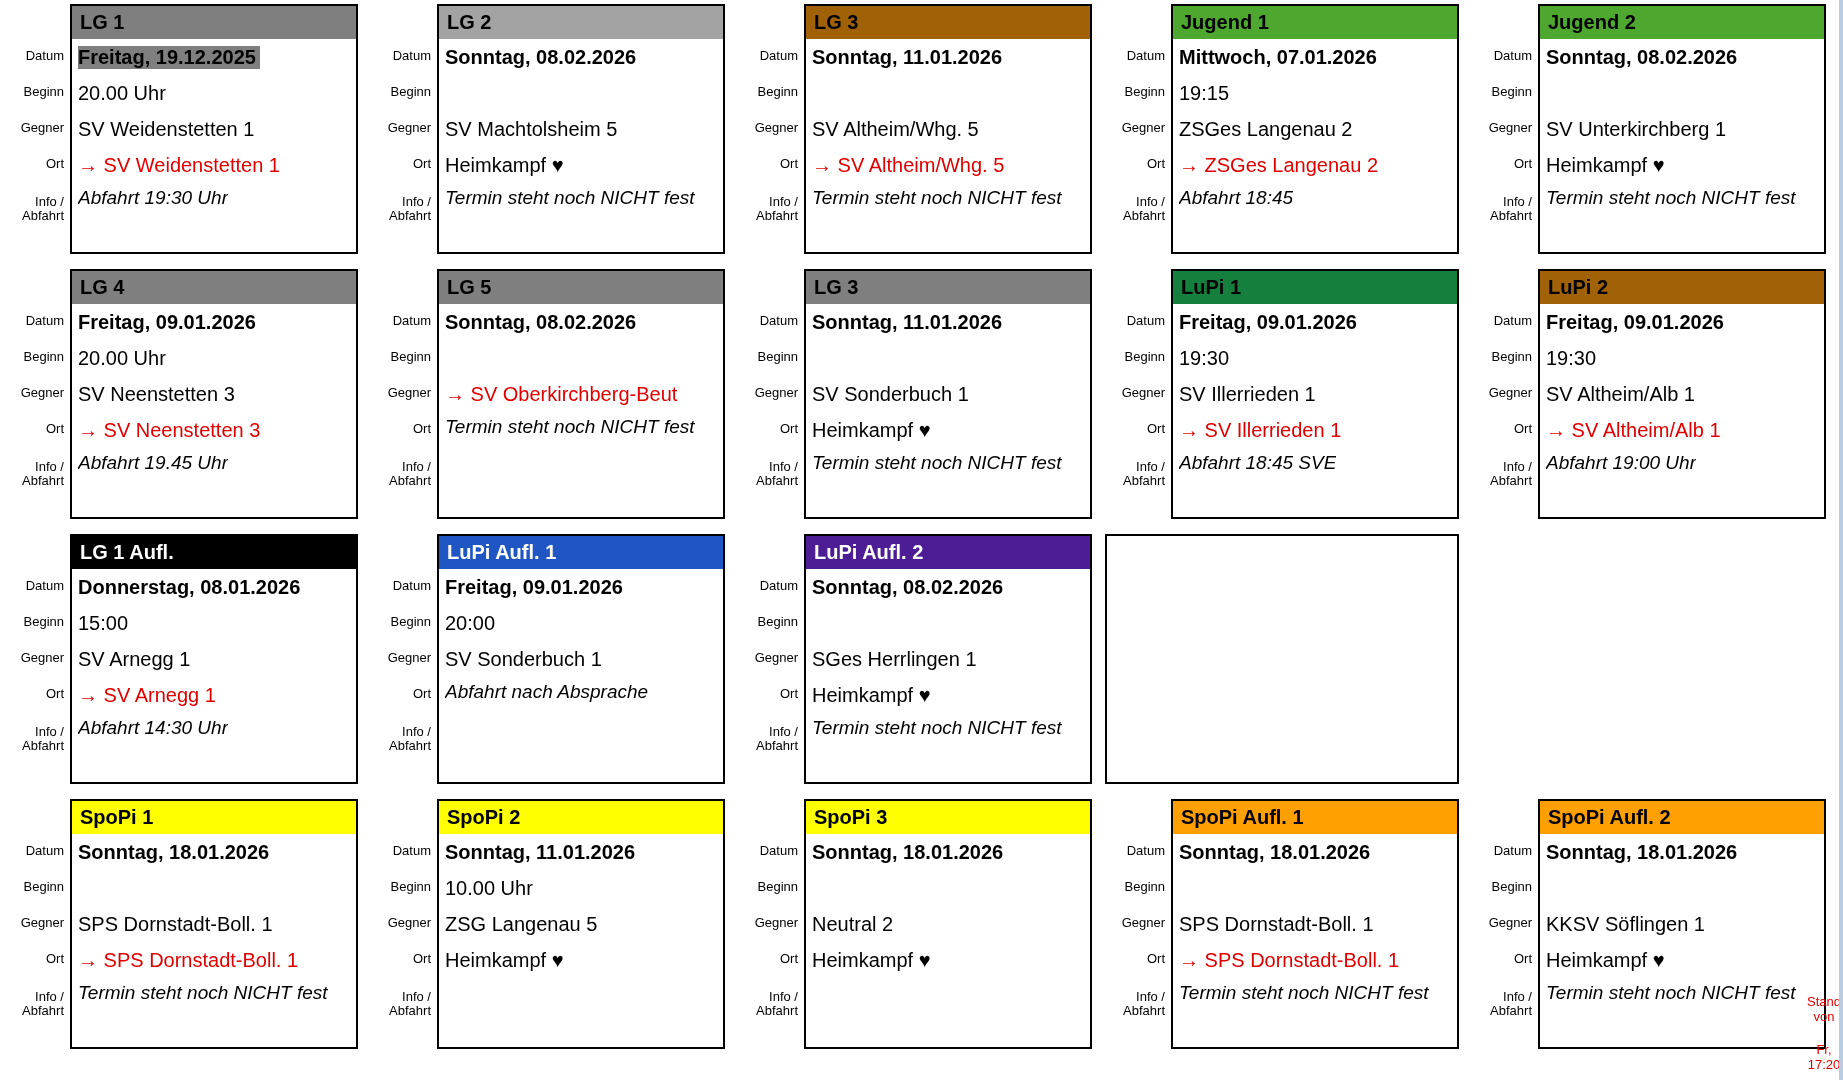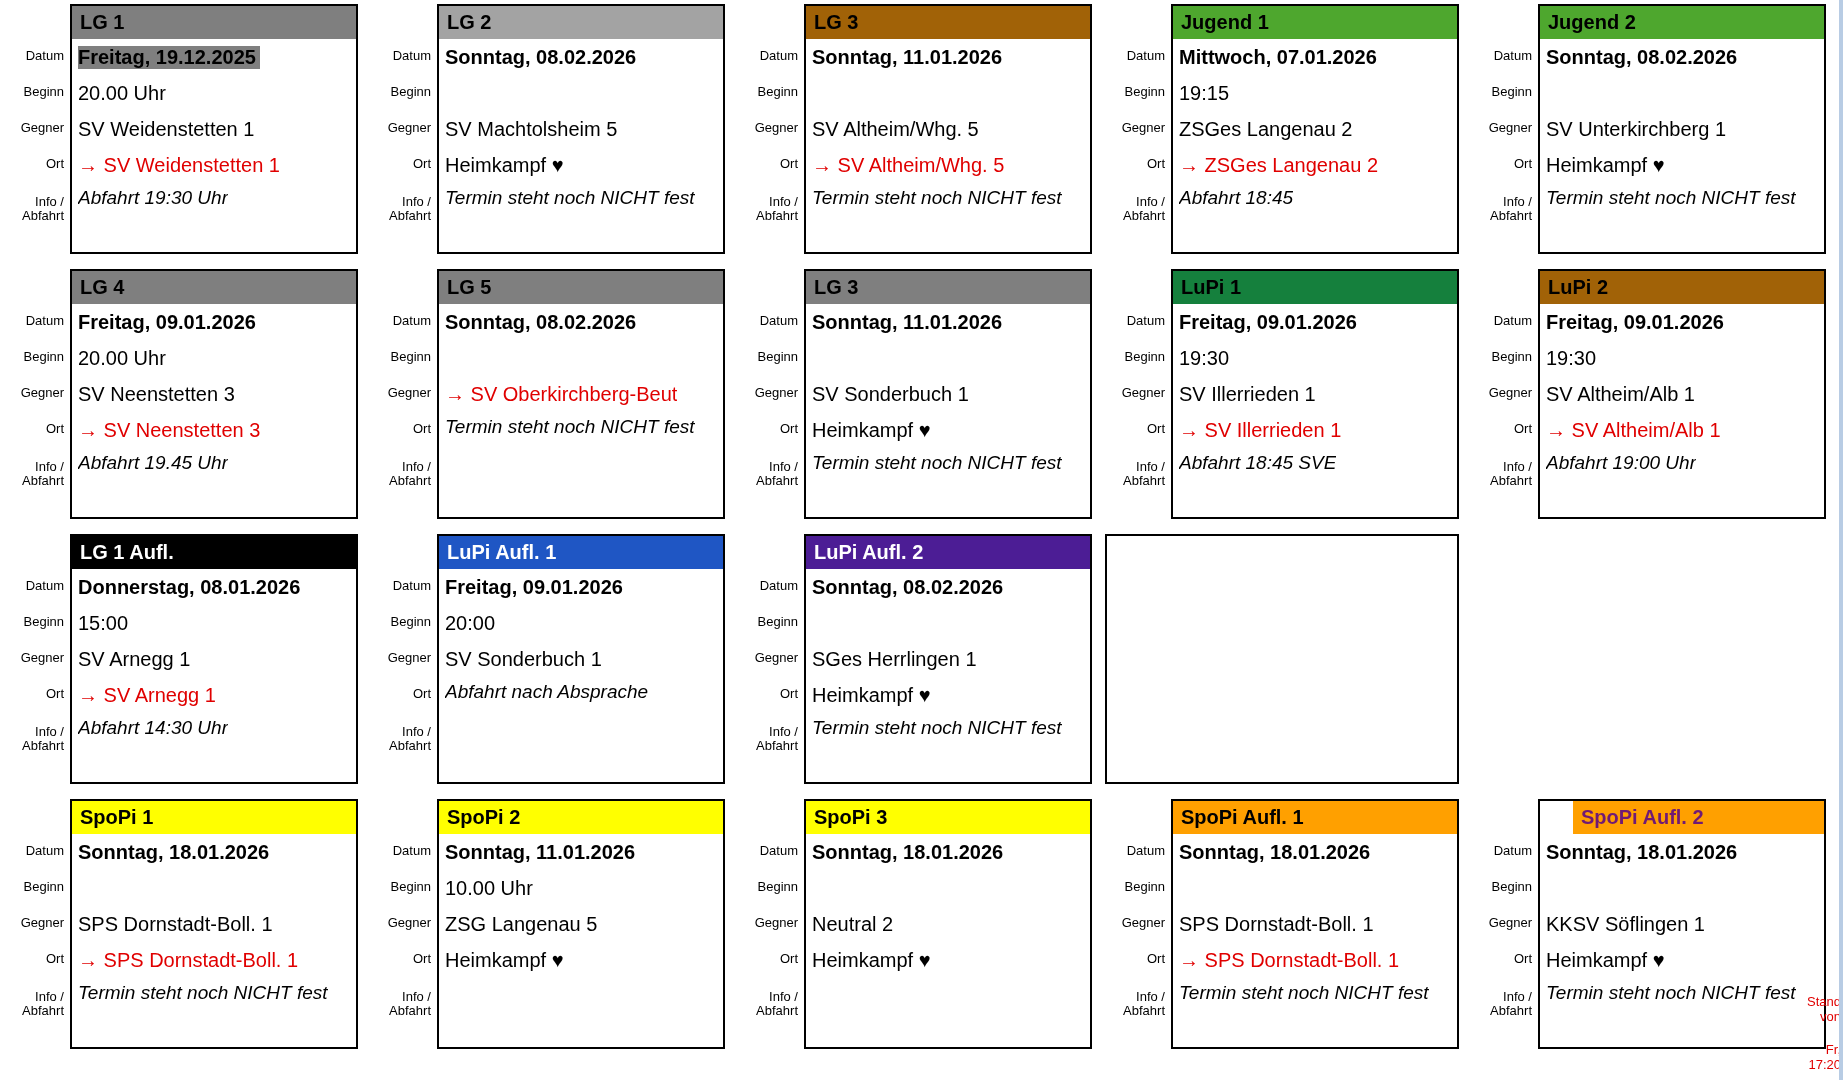--- a/index.html
+++ b/index.html
@@ -98,21 +98,21 @@
     font-size: 13px;
     color: #000;
   }
   .corner-note {
     position: absolute;
     right: 2px;
     bottom: 8px;
     color: #e00000;
     font-size: 13px;
     line-height: 15px;
-    text-align: right;
+    text-align: center;
     font-weight: normal;
   }
   .scroll-right {
     position: absolute;
     right: 0;
     top: 0;
     width: 4px;
     height: 1080px;
     background: #b8cce4;
   }
@@ -632,21 +632,21 @@
     <div class="cell">
       <div class="labels">
         <div class="lbl-item" style="top: 44px;">Datum</div>
         <div class="lbl-item" style="top: 80px;">Beginn</div>
         <div class="lbl-item" style="top: 116px;">Gegner</div>
         <div class="lbl-item" style="top: 152px;">Ort</div>
         <div class="lbl-item" style="top: 190px;">Info /</div>
         <div class="lbl-item" style="top: 204px;">Abfahrt</div>
       </div>
       <div class="card">
-        <div class="card-title" style="background: rgb(255, 160, 0); color: #701a75; margin-left: 33px;">SpoPi Aufl. 2</div>
+        <div class="card-title" style="background: rgb(255, 160, 0); color: #000000;">SpoPi Aufl. 2</div>
         <div class="rows">
           <div class="row datum">
             <div class="val">Sonntag, 18.01.2026</div>
           </div>
           <div class="row beginn">
             <div class="val"></div>
           </div>
           <div class="row gegner">
             <div class="val">KKSV Söflingen 1</div>
           </div>

